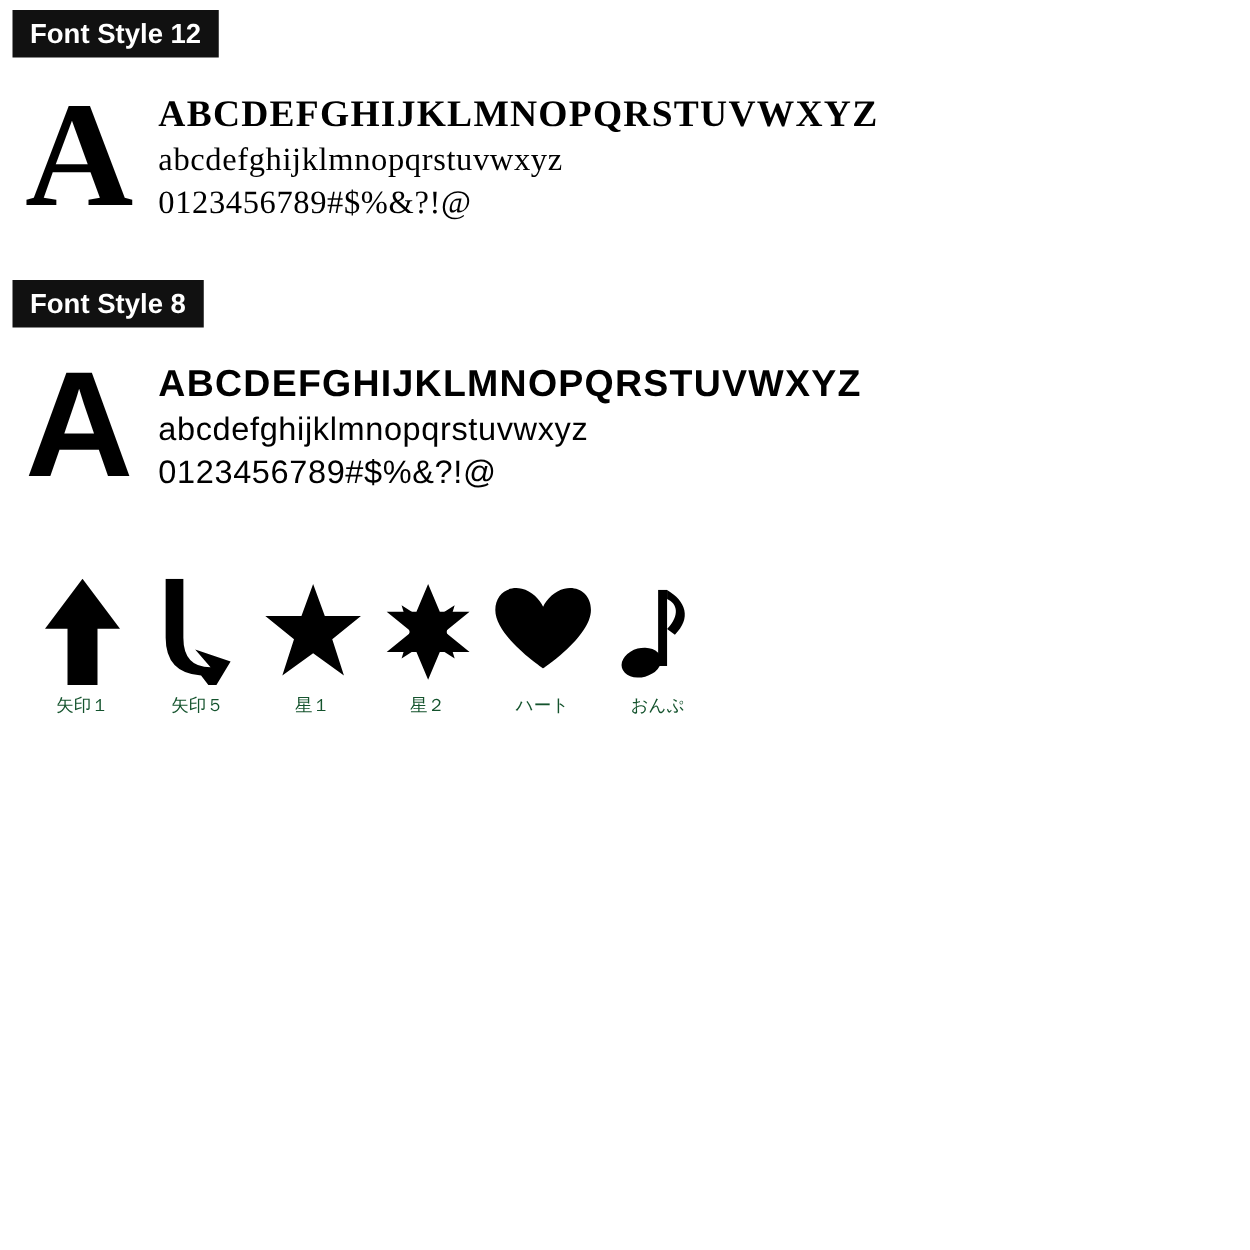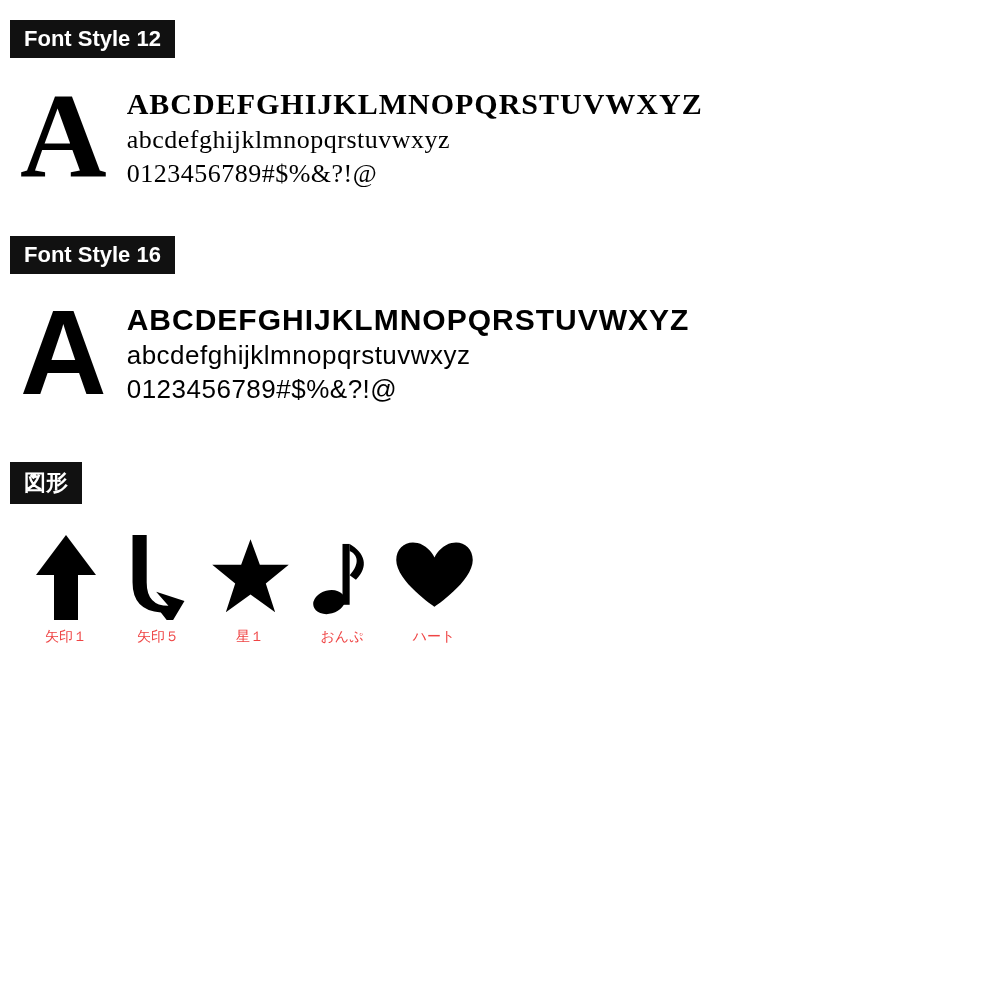--- a/index.html
+++ b/index.html
@@ -7,21 +7,21 @@
       background: #fff;
       width: 1000px;
       min-height: 1000px;
       font-family: serif;
       color: #000;
       overflow-x: hidden;
     }
 
     .page {
       width: 1000px;
-      padding: 20px 10px 20px 10px;
+      padding: 8px 10px 20px 10px;
     }
 
     
     .section-label {
       display: inline-block;
       background: #111;
       color: #fff;
       font-family: sans-serif;
       font-size: 22px;
       font-weight: bold;
@@ -149,21 +149,21 @@
       align-items: center;
       justify-content: center;
       height: 90px;
       color: #000;
       fill: #000;
     }
 
     .shape-label {
       font-family: Liberation Serif, serif;
       font-size: 14px;
-      color: #ef4444;
+      color: #14532d;
       text-align: left;
     }
 
     
     svg { display: block; }
 
     .divider {
       height: 10px;
     }
   </style>
@@ -185,40 +185,37 @@
         <div class="char-line-lower-12">abcdefghijklmnopqrstuvwxyz</div>
         <div class="char-line-nums-12">0123456789#$%&amp;?!@</div>
       </div>
     </div>
   </div>
 
   <div class="divider"></div>
 
   <div class="font-section">
     <div>
-      <span class="section-label">Font Style 16</span>
+      <span class="section-label">Font Style 8</span>
     </div>
     <div class="font-demo">
       <div class="big-letter-13">A</div>
       <div class="char-lines">
         <div class="char-line-upper-13">
           <span>A</span><span>BCDEFGHIJKLMNOPQRSTUVWXYZ</span>
         </div>
         <div class="char-line-lower-13">abcdefghijklmnopqrstuvwxyz</div>
         <div class="char-line-nums-13">0123456789#$%&amp;?!@</div>
       </div>
     </div>
   </div>
 
   <div class="divider"></div>
 
   <div class="shapes-section">
-    <div>
-      <span class="section-label">図形</span>
-    </div>
     <div class="shapes-grid">
 
       <div class="shape-item">
         <div class="shape-icon">
           <svg width="60" height="85" viewBox="0 0 60 85">
             <polygon points="30,0 60,40 42,40 42,85 18,85 18,40 0,40" fill="#000"></polygon>
           </svg>
         </div>
         <div class="shape-label">矢印１</div>
       </div>
@@ -238,40 +235,49 @@
 
       <div class="shape-item">
         <div class="shape-icon">
           <svg width="85" height="85" viewBox="0 0 100 100">
             <polygon points="50,5 61,35 95,35 68,57 79,91 50,70 21,91 32,57 5,35 39,35" fill="#000"></polygon>
           </svg>
         </div>
         <div class="shape-label">星１</div>
       </div>
 
+      <div class="shape-item">
+        <div class="shape-icon">
+          <svg width="85" height="85" viewBox="0 0 100 100">
+            <polygon points="50,5 61,31 89,31 67,49 75,75 50,59 25,75 33,49 11,31 39,31" fill="#000"></polygon>
+            <polygon points="50,95 39,69 11,69 33,51 25,25 50,41 75,25 67,51 89,69 61,69" fill="#000"></polygon>
+          </svg>
+        </div>
+        <div class="shape-label">星２</div>
+      </div>
+
+      <div class="shape-item">
+        <div class="shape-icon">
+          <svg width="85" height="80" viewBox="0 0 100 90">
+            <path d="M 50,80 C 50,80 5,50 5,25 C 5,10 17,2 30,5 C 39,7 47,15 50,22 C 53,15 61,7 70,5 C 83,2 95,10 95,25 C 95,50 50,80 50,80 Z" fill="#000"></path>
+          </svg>
+        </div>
+        <div class="shape-label">ハート</div>
+      </div>
 
       <div class="shape-item">
         <div class="shape-icon">
           <svg width="65" height="85" viewBox="0 0 70 95">
 
             <ellipse cx="20" cy="75" rx="18" ry="13" fill="#000" transform="rotate(-15, 20, 75)"></ellipse>
             <rect x="35" y="10" width="8" height="68" fill="#000"></rect>
 
             <path d="M 43,10 C 60,20 65,35 50,50 L 43,45 C 55,32 52,22 43,18 Z" fill="#000"></path>
           </svg>
         </div>
         <div class="shape-label">おんぷ</div>
       </div>
 
-      <div class="shape-item">
-        <div class="shape-icon">
-          <svg width="85" height="80" viewBox="0 0 100 90">
-            <path d="M 50,80 C 50,80 5,50 5,25 C 5,10 17,2 30,5 C 39,7 47,15 50,22 C 53,15 61,7 70,5 C 83,2 95,10 95,25 C 95,50 50,80 50,80 Z" fill="#000"></path>
-          </svg>
-        </div>
-        <div class="shape-label">ハート</div>
-      </div>
-
 
     </div>
   </div>
 
 </div>
 
 </body></html>

